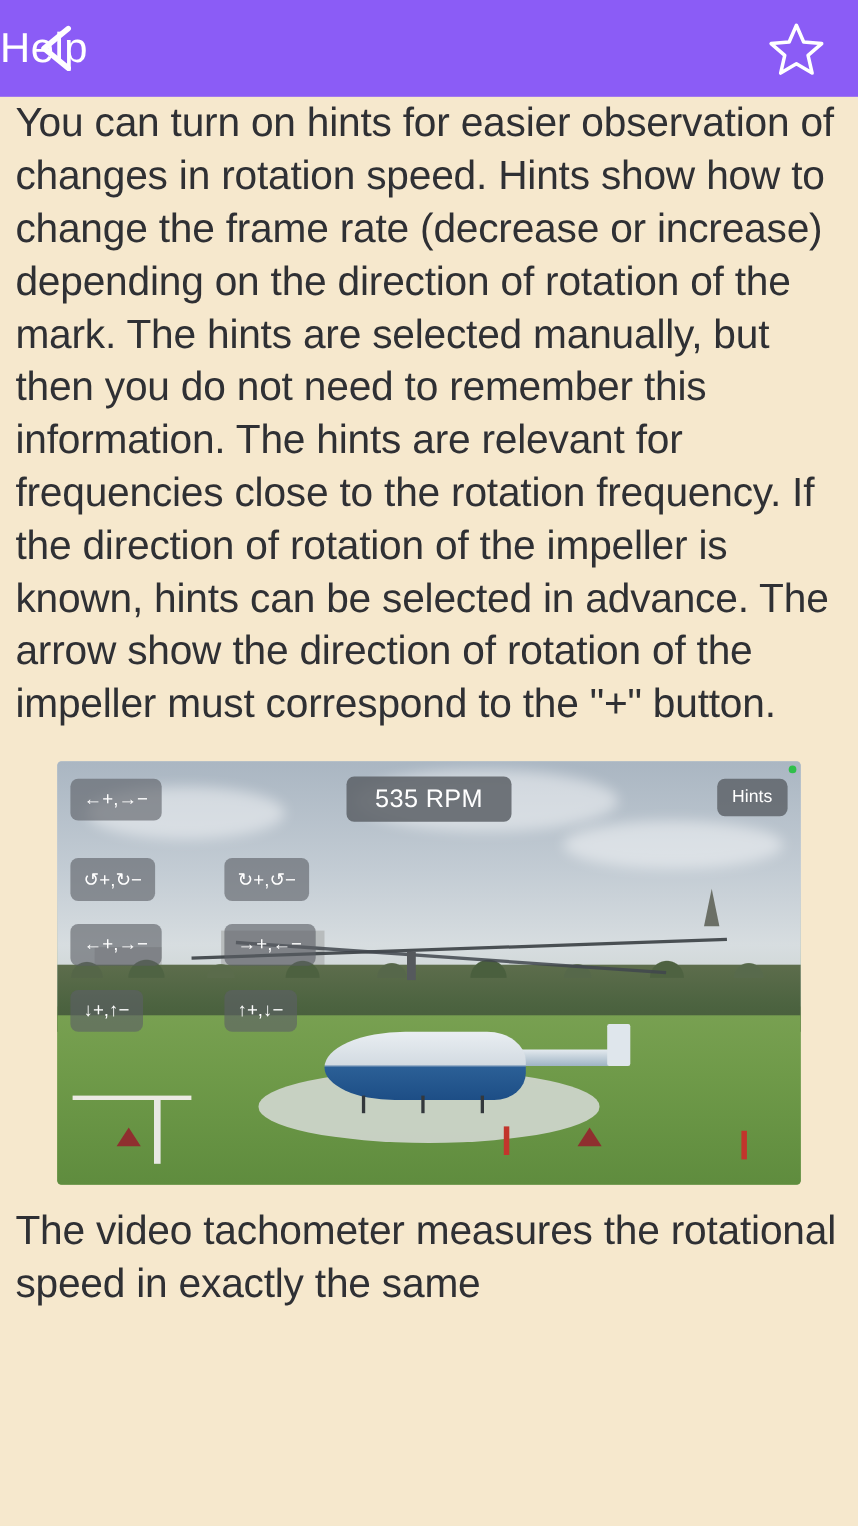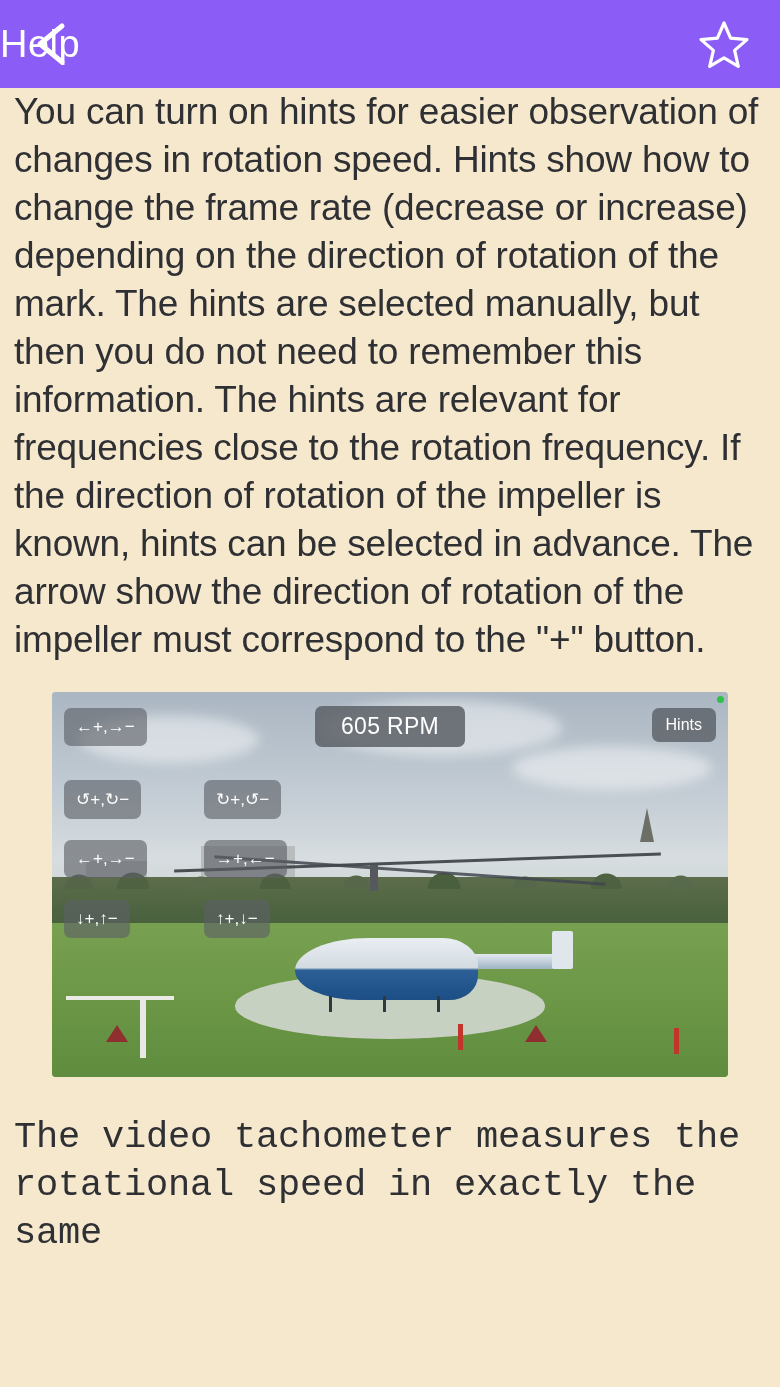--- a/index.html
+++ b/index.html
@@ -63,22 +63,21 @@
     position: relative;
   }
   .para {
     font-size: 37px;
     line-height: 48px;
     color: #2f3034;
     margin: 0;
     letter-spacing: -0.2px;
   }
   .para-2 {
-    padding-top: 36px;
-    font-family: Liberation Mono, monospace;
+    padding-top: 18px;
   }
 
   
   .watermark {
     position: absolute;
     left: 0;
     right: 0;
     top: 592px;
     text-align: center;
     font-size: 36px;
@@ -359,21 +358,21 @@
       <div class="marker" style="left:70%;"></div>
       <div class="postred" style="left:60%; bottom:7%;"></div>
       <div class="postred" style="left:92%; bottom:6%;"></div>
       <div class="fencepost" style="left:13%;"></div>
       <div class="fencebar" style="left:2%; width:16%;"></div>
 
       <div class="rec-dot"></div>
 
       <div class="dir-chip chip-top">←+,→−</div>
 
-      <div class="rpm-pill">605 RPM</div>
+      <div class="rpm-pill">535 RPM</div>
       <div class="pause-btn">Hints</div>
 
       <div class="dir-chip grid-chip" style="left:12px; top:88px;">↺+,↻−</div>
       <div class="dir-chip grid-chip" style="left:152px; top:88px;">↻+,↺−</div>
       <div class="dir-chip grid-chip" style="left:12px; top:148px;">←+,→−</div>
       <div class="dir-chip grid-chip" style="left:152px; top:148px;">→+,←−</div>
       <div class="dir-chip grid-chip" style="left:12px; top:208px;">↓+,↑−</div>
       <div class="dir-chip grid-chip" style="left:152px; top:208px;">↑+,↓−</div>
 
     </div>

